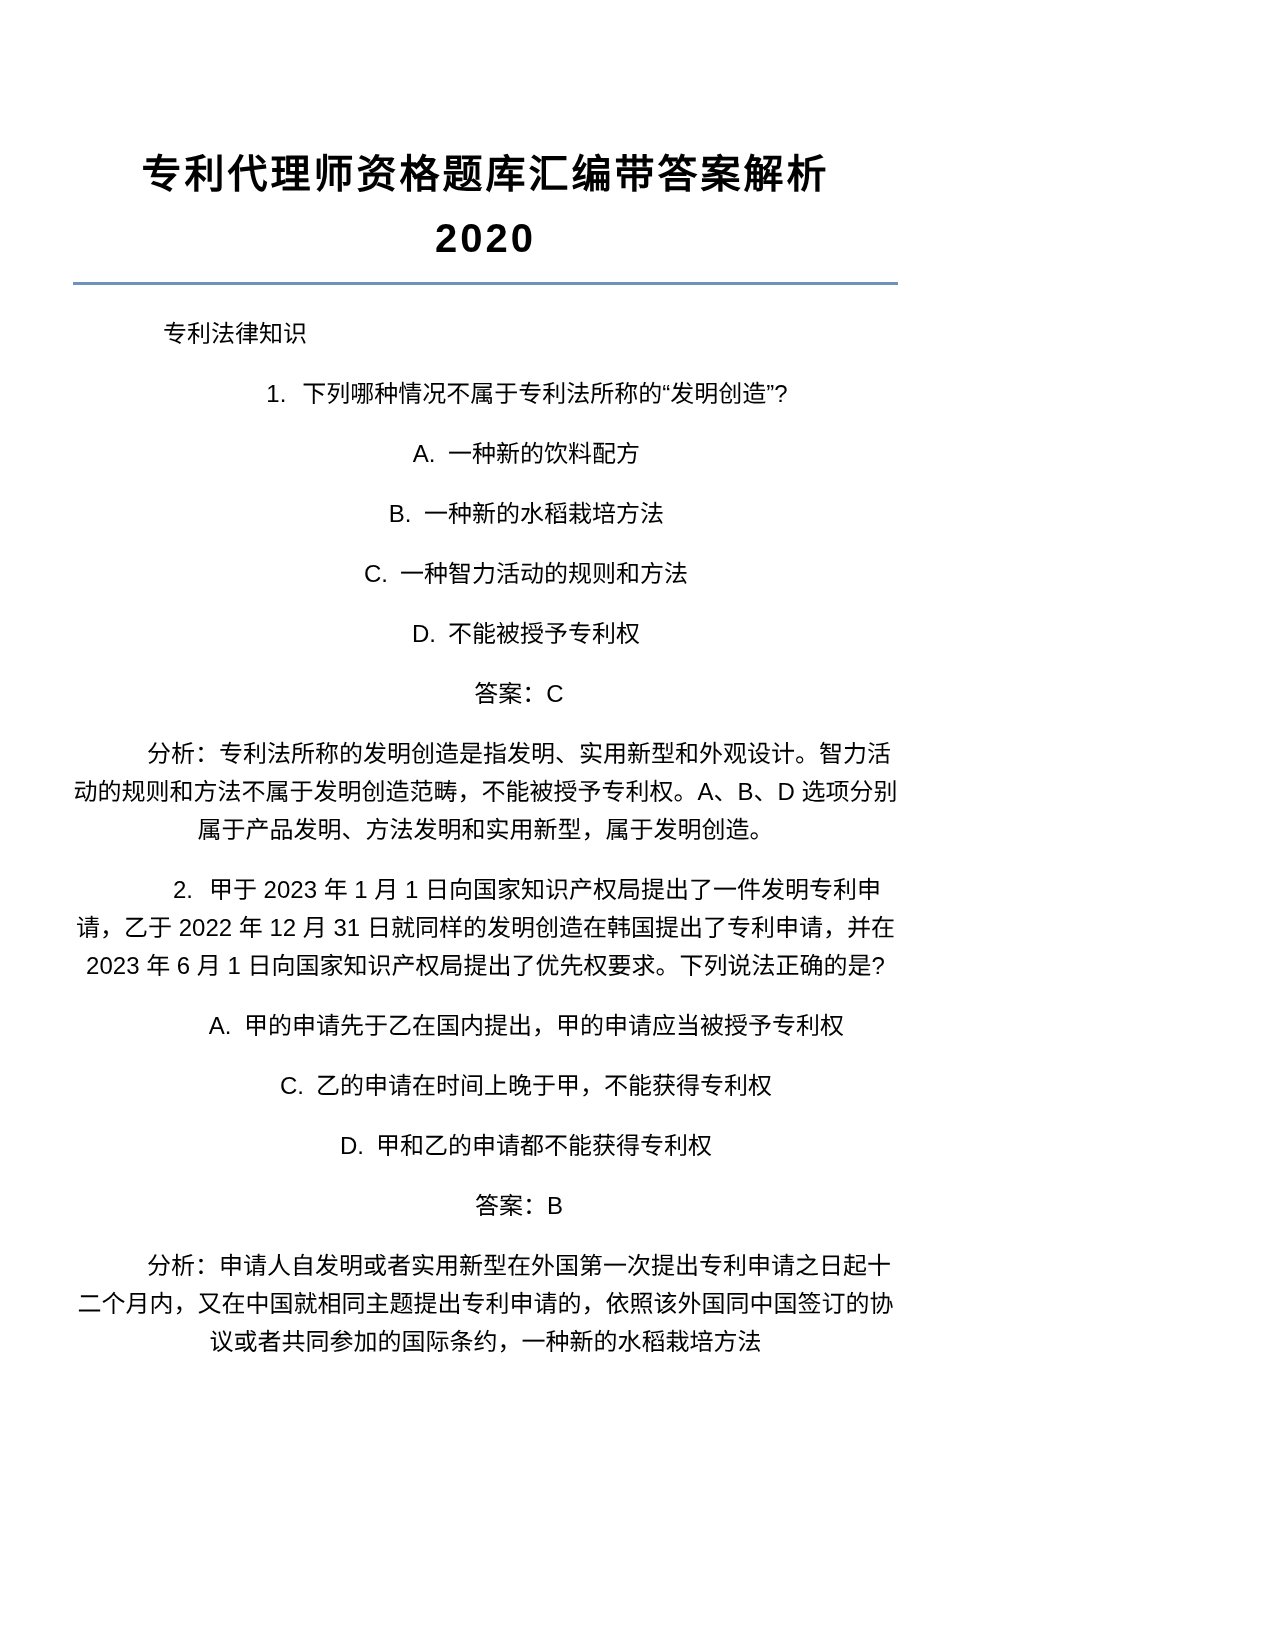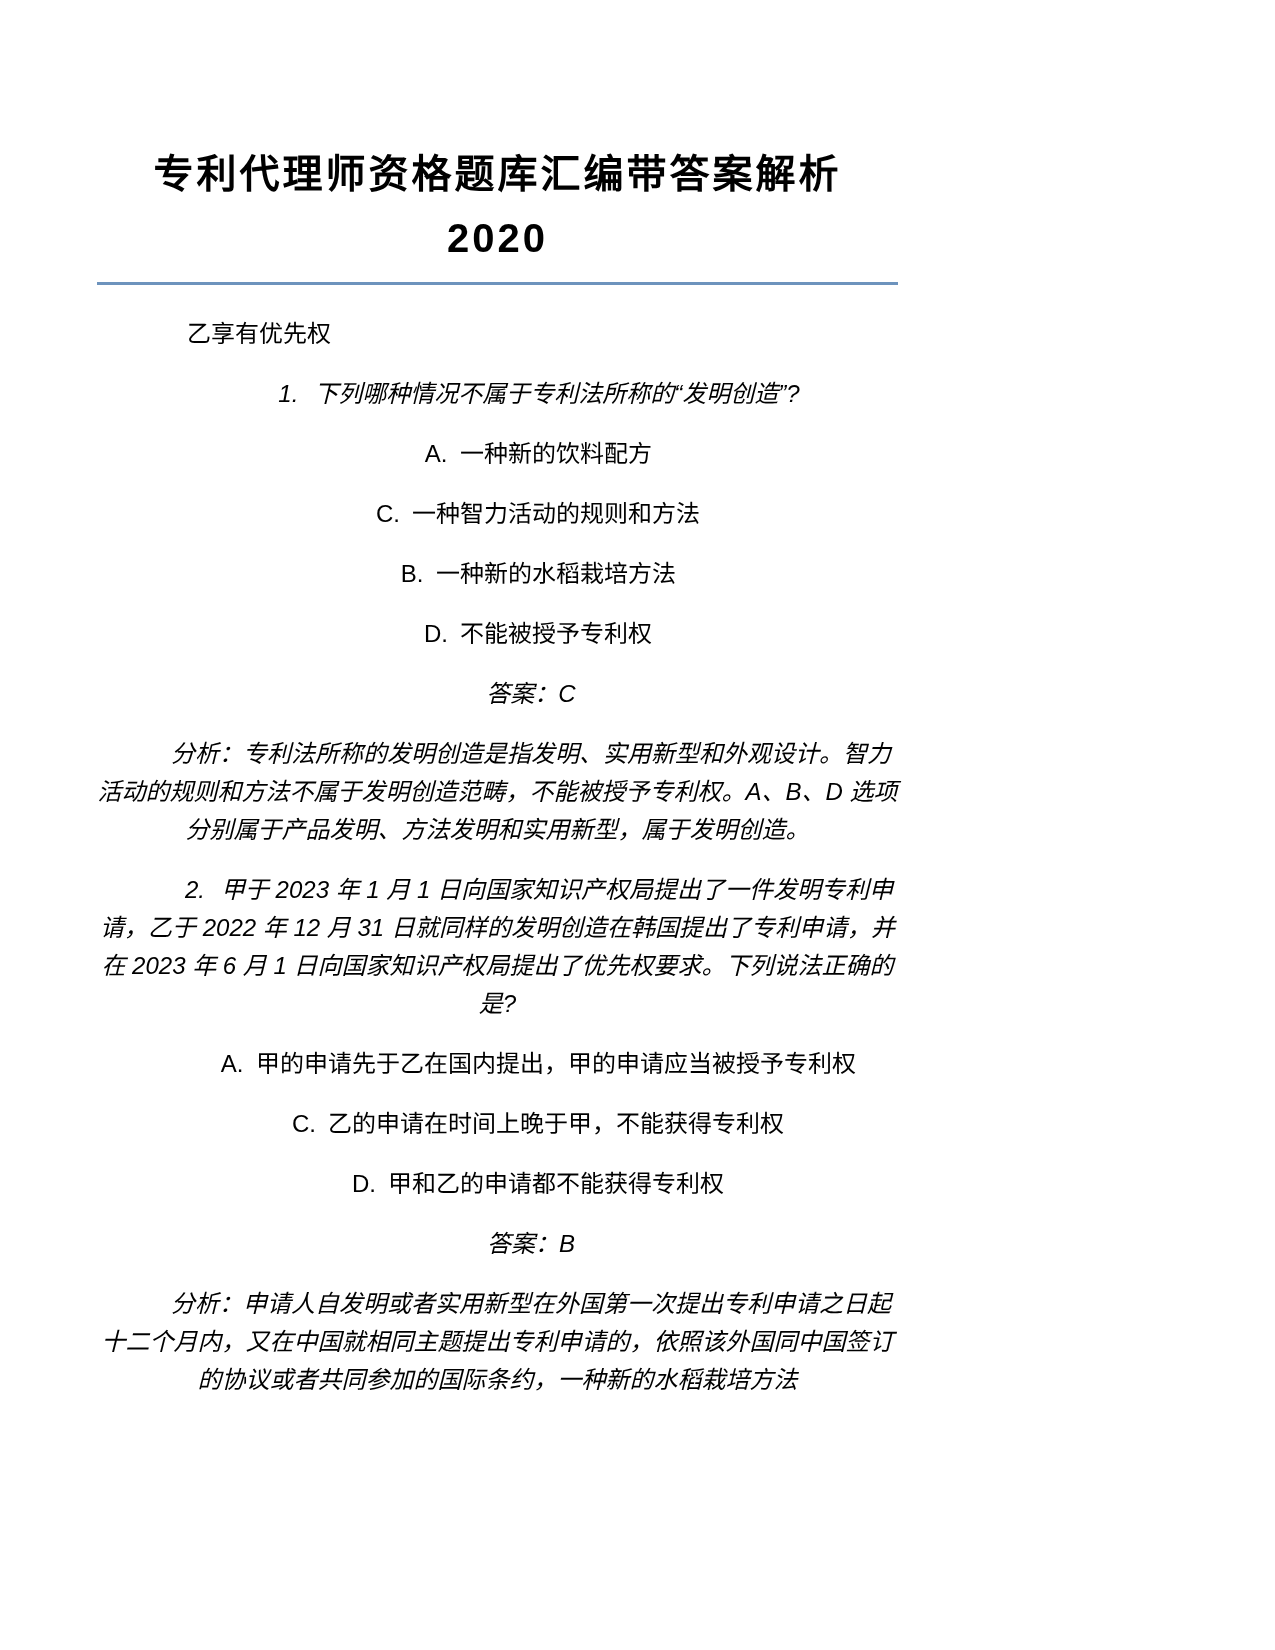--- a/index.html
+++ b/index.html
@@ -11,21 +11,21 @@
     width: 1275px;
     height: 1650px;
     font-family: "Liberation Sans", sans-serif;
     color: #000000;
     overflow: hidden;
   }
   .page {
     box-sizing: border-box;
     width: 1103px;
     height: 1650px;
-    padding: 142px 205px 0 97px;
+    padding: 142px 205px 0 73px;
   }
   
   .title-block {
     text-align: center;
     font-weight: bold;
     font-size: 40px;
     line-height: 64px;
     letter-spacing: 3px;
   }
   .title-rule {
@@ -41,21 +41,20 @@
   }
   p.doc-para {
     margin: 22px 0 0 0;
     font-size: 24px;
     line-height: 38px;
     text-align: center;
   }
   .q-para, .indent-para {
     text-indent: 67px;
     text-align: justify;
-    font-style: italic;
   }
   .q-num {
     display: inline-block;
     width: 52px;
     text-indent: 0;
   }
   .opt {
     padding-left: 69px;
   }
   .opt-label {
@@ -67,27 +66,27 @@
 <body>
 
 <div class="page">
 
   <div class="title-block">
     <div>专利代理师资格题库汇编带答案解析</div>
     <div>2020</div>
   </div>
   <div class="title-rule" style="background: rgb(109, 147, 189);"></div>
 
-  <div class="section-label">乙享有优先权</div>
+  <div class="section-label">专利法律知识</div>
 
   <p class="doc-para q-para"><span class="q-num">1.</span><span>下列哪种情况不属于专利法所称的“发明创造”?</span></p>
 
   <p class="doc-para opt"><span class="opt-label">A.</span><span>一种新的饮料配方</span></p>
+  <p class="doc-para opt"><span class="opt-label">B.</span><span>一种新的水稻栽培方法</span></p>
   <p class="doc-para opt"><span class="opt-label">C.</span><span>一种智力活动的规则和方法</span></p>
-  <p class="doc-para opt"><span class="opt-label">B.</span><span>一种新的水稻栽培方法</span></p>
   <p class="doc-para opt"><span class="opt-label">D.</span><span>不能被授予专利权</span></p>
 
   <p class="doc-para indent-para">答案：C</p>
 
   <p class="doc-para indent-para">分析：专利法所称的发明创造是指发明、实用新型和外观设计。智力活动的规则和方法不属于发明创造范畴，不能被授予专利权。A、B、D 选项分别属于产品发明、方法发明和实用新型，属于发明创造。</p>
 
   <p class="doc-para q-para"><span class="q-num">2.</span><span>甲于 2023 年 1 月 1 日向国家知识产权局提出了一件发明专利申请，乙于 2022 年 12 月 31 日就同样的发明创造在韩国提出了专利申请，并在 2023 年 6 月 1 日向国家知识产权局提出了优先权要求。下列说法正确的是?</span></p>
 
   <p class="doc-para opt"><span class="opt-label">A.</span><span>甲的申请先于乙在国内提出，甲的申请应当被授予专利权</span></p>
   <p class="doc-para opt"><span class="opt-label">C.</span><span>乙的申请在时间上晚于甲，不能获得专利权</span></p>

